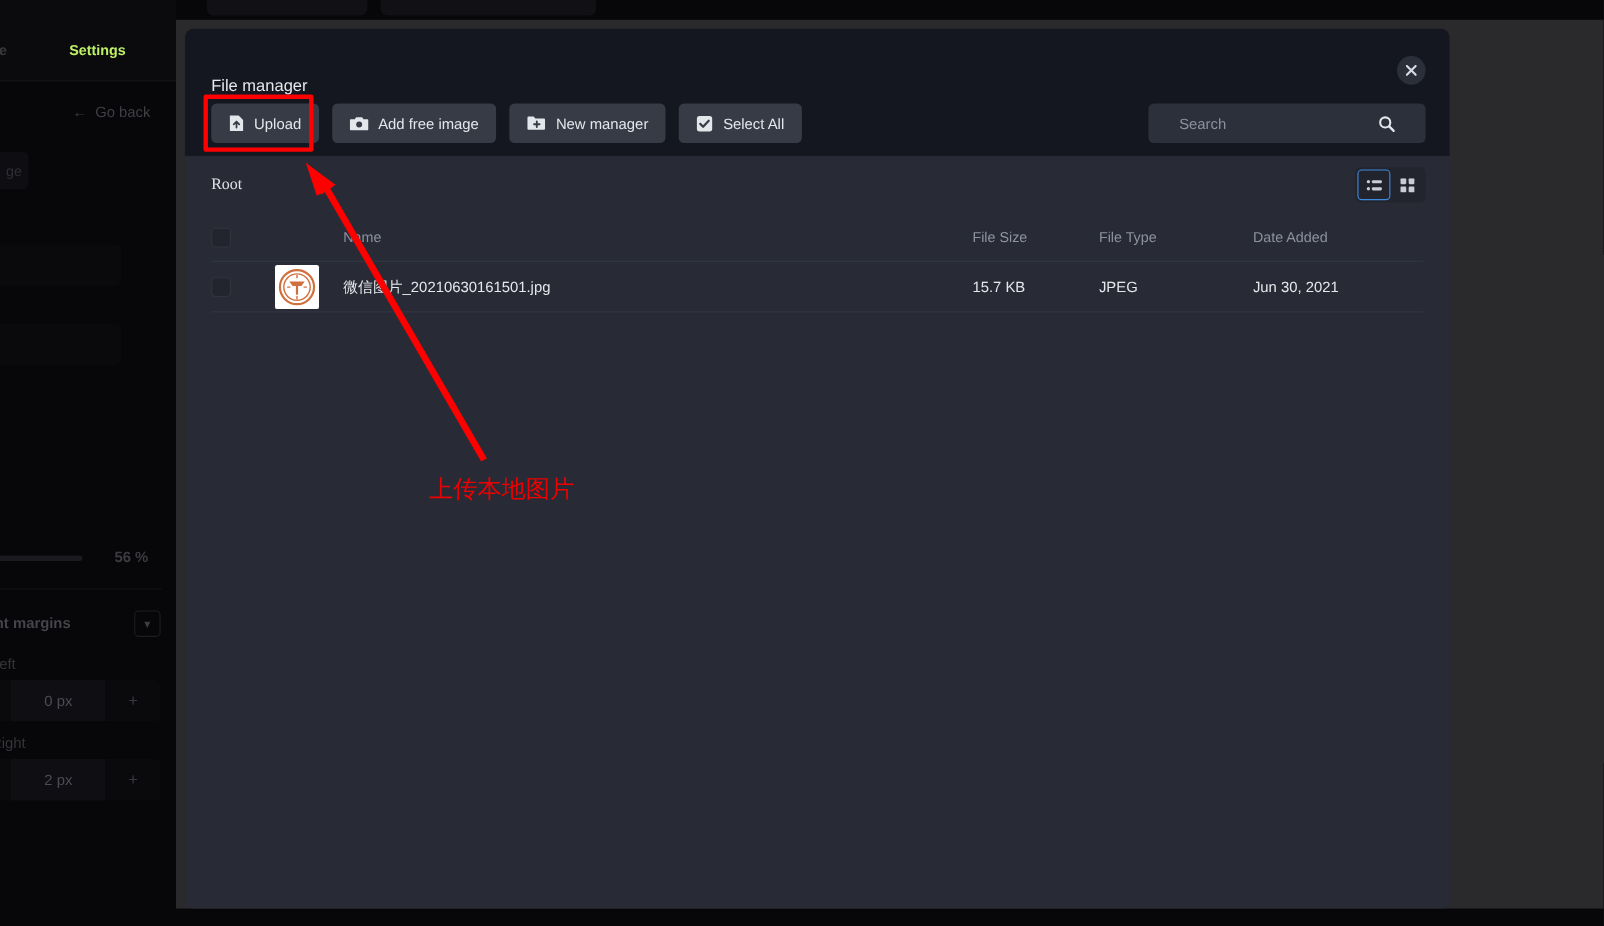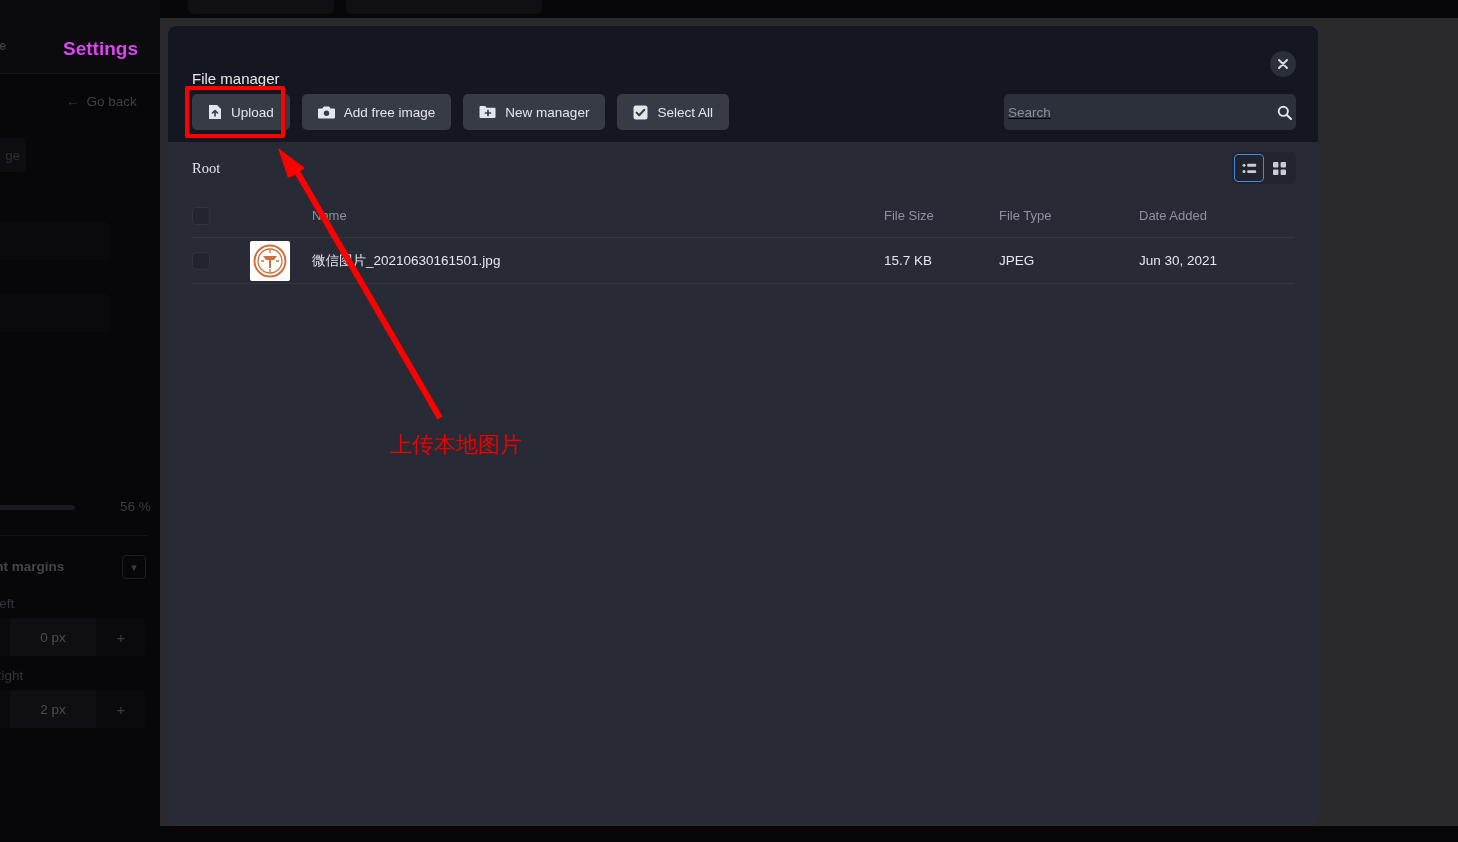--- a/index.html
+++ b/index.html
@@ -14,42 +14,42 @@
   
   .bg-sidebar {
     position: absolute; left: 0; top: 0; width: 160px; height: 842px;
     background: #070709;
   }
   .bg-topbar {
     position: absolute; left: 0; top: 0; width: 160px; height: 74px;
     background: #0b0b0e; border-bottom: 1px solid #151518;
   }
   .bg-tab-store { position: absolute; left: -6px; top: 38px; font-size: 13px; font-weight: bold; color: #3a3a3f; }
-  .bg-tab-settings { position: absolute; left: 63px; top: 38px; font-size: 19px; font-weight: bold; color: #d946ef; }
+  .bg-tab-settings { position: absolute; left: 63px; top: 38px; font-size: 13px; font-weight: bold; color: #bef264; }
   .bg-goback {
     position: absolute; left: 66px; top: 94px; font-size: 13.5px; color: #3f3f46;
     display: flex; align-items: center; gap: 7px;
   }
   .bg-chipbtn {
     position: absolute; left: -46px; top: 138px; width: 72px; height: 34px;
     background: #0d0d12; border-radius: 5px; color: #2e2e34;
     font-size: 13px; display: flex; align-items: center; justify-content: flex-end;
     padding-right: 6px;
   }
   .bg-panel {
     position: absolute; left: -40px; width: 150px; height: 38px;
     background: #0a0a0d; border-radius: 5px;
   }
   .bg-panel.p1 { top: 222px; }
   .bg-panel.p2 { top: 294px; }
   .bg-progress-track {
     position: absolute; left: -40px; top: 505px; width: 115px; height: 5px;
     background: #1a1a20; border-radius: 3px;
   }
-  .bg-progress-val { position: absolute; left: 120px; top: 499px; font-size: 13.5px; font-weight: normal; color: #3b3b42; }
+  .bg-progress-val { position: absolute; left: 104px; top: 499px; font-size: 13.5px; font-weight: bold; color: #3b3b42; }
   .bg-divider { position: absolute; left: -40px; top: 535px; width: 187px; height: 1px; background: #131318; }
   .bg-label { position: absolute; font-size: 13.5px; color: #35353b; }
   .bg-sel-label { position: absolute; left: -52px; top: 559px; font-size: 13.5px; font-weight: bold; color: #44444b; }
   .bg-sel-caret {
     position: absolute; left: 122px; top: 555px; width: 24px; height: 24px;
     border: 1px solid #1d1d24; border-radius: 4px; color: #3d3d44; font-size: 11px;
     display: flex; align-items: center; justify-content: center;
   }
   .bg-stepper {
     position: absolute; left: -40px; width: 186px; height: 38px;
@@ -100,24 +100,23 @@
     height: 36px; padding: 0 16px; background: #373b46; border: none; border-radius: 5px;
     color: #e3e6eb; font-size: 13.5px; font-family: inherit;
     display: flex; align-items: center; gap: 9px; cursor: pointer;
   }
   .tb-btn svg { display: block; }
   .upload-highlight {
     position: absolute; left: 185px; top: 86px; width: 100px; height: 52px;
     border: 4px solid #ff0000; border-radius: 2px; pointer-events: none; z-index: 40;
   }
   .search-box {
-    position: absolute; right: 22px; top: 68px; width: 292px; height: 36px;
+    position: absolute; right: 22px; top: 68px; width: 252px; height: 36px;
     background: #2c303b; border-radius: 5px; display: flex; align-items: center;
-    padding: 0 4px;
-    text-decoration: underline;
+    padding: 0 28px;
   }
   .search-box input {
     flex: 1; background: transparent; border: none; outline: none;
     color: #e2e5ea; font-size: 13.5px; font-family: inherit;
   }
   .search-box input::placeholder { color: #8b90a0; }
   .search-icon { color: #e3e6eb; display: flex; }
 
   .path-bar {
     position: relative; height: 52px; background: #282b35;

